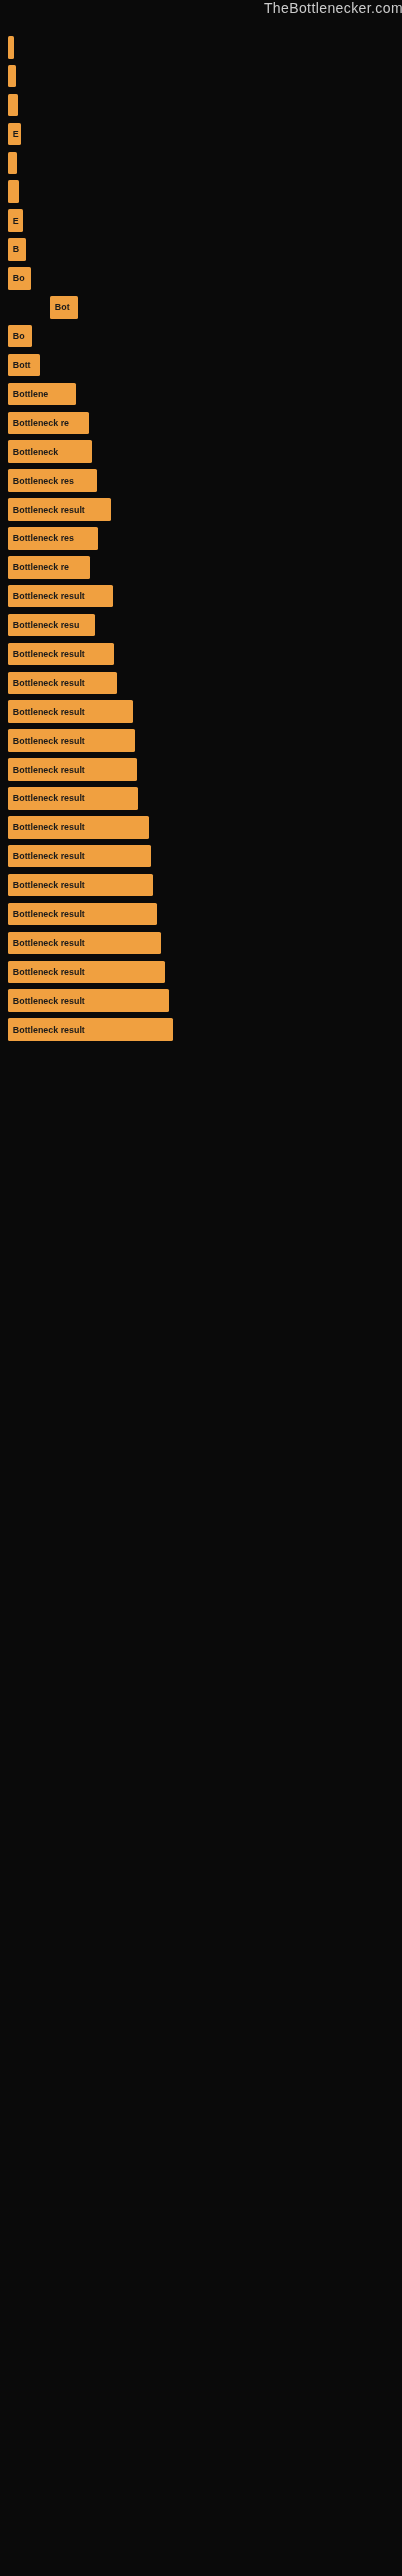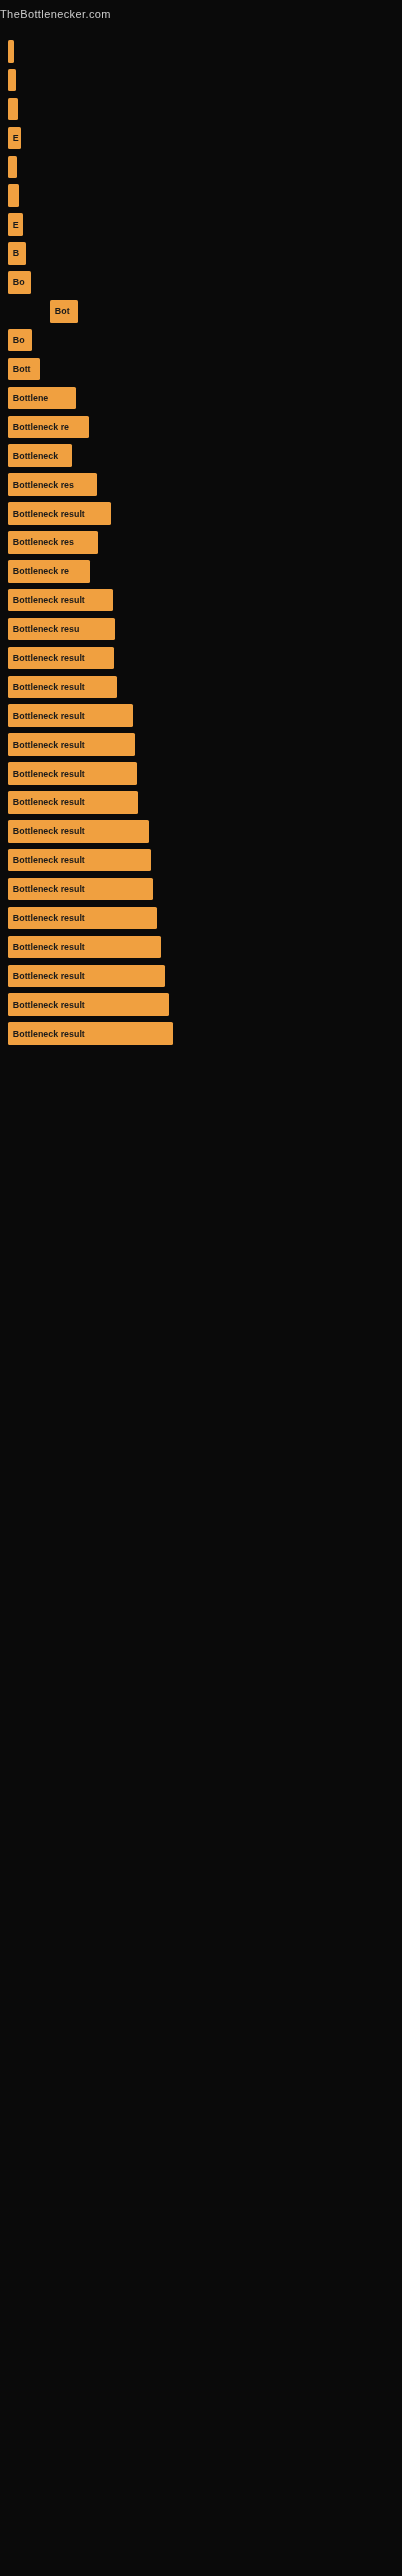--- a/index.html
+++ b/index.html
@@ -8,24 +8,24 @@
       box-sizing: border-box;
     }
     body {
       width: 403px;
       min-height: 2576px;
       background-color: #0a0a0a;
       font-family: Arial, sans-serif;
       position: relative;
     }
     .site-title {
-      text-align: left;
+      text-align: right;
       color: #cccccc;
-      font-size: 11px;
-      padding: 8px 0 4px 0;
+      font-size: 14px;
+      padding: 0 0 4px 0;
       letter-spacing: 0.4px;
     }
     .bars-container {
       display: flex;
       flex-direction: column;
       padding: 16px 8px 8px 8px;
       gap: 0px;
     }
     .bar-row {
       display: flex;
@@ -118,21 +118,21 @@
       <div class="bar" style="width: 68px;">
         <span class="bar-label">Bottlene</span>
       </div>
     </div>
     <div class="bar-row">
       <div class="bar" style="width: 81px;">
         <span class="bar-label">Bottleneck re</span>
       </div>
     </div>
     <div class="bar-row">
-      <div class="bar" style="width: 64px;">
+      <div class="bar" style="width: 84px;">
         <span class="bar-label">Bottleneck</span>
       </div>
     </div>
     <div class="bar-row">
       <div class="bar" style="width: 89px;">
         <span class="bar-label">Bottleneck res</span>
       </div>
     </div>
     <div class="bar-row">
       <div class="bar" style="width: 103px;">
@@ -148,21 +148,21 @@
       <div class="bar" style="width: 82px;">
         <span class="bar-label">Bottleneck re</span>
       </div>
     </div>
     <div class="bar-row">
       <div class="bar" style="width: 105px;">
         <span class="bar-label">Bottleneck result</span>
       </div>
     </div>
     <div class="bar-row">
-      <div class="bar" style="width: 107px; text-align: center;">
+      <div class="bar" style="width: 87px; text-align: center;">
         <span class="bar-label">Bottleneck resu</span>
       </div>
     </div>
     <div class="bar-row">
       <div class="bar" style="width: 106px;">
         <span class="bar-label">Bottleneck result</span>
       </div>
     </div>
     <div class="bar-row">
       <div class="bar" style="width: 109px;">

